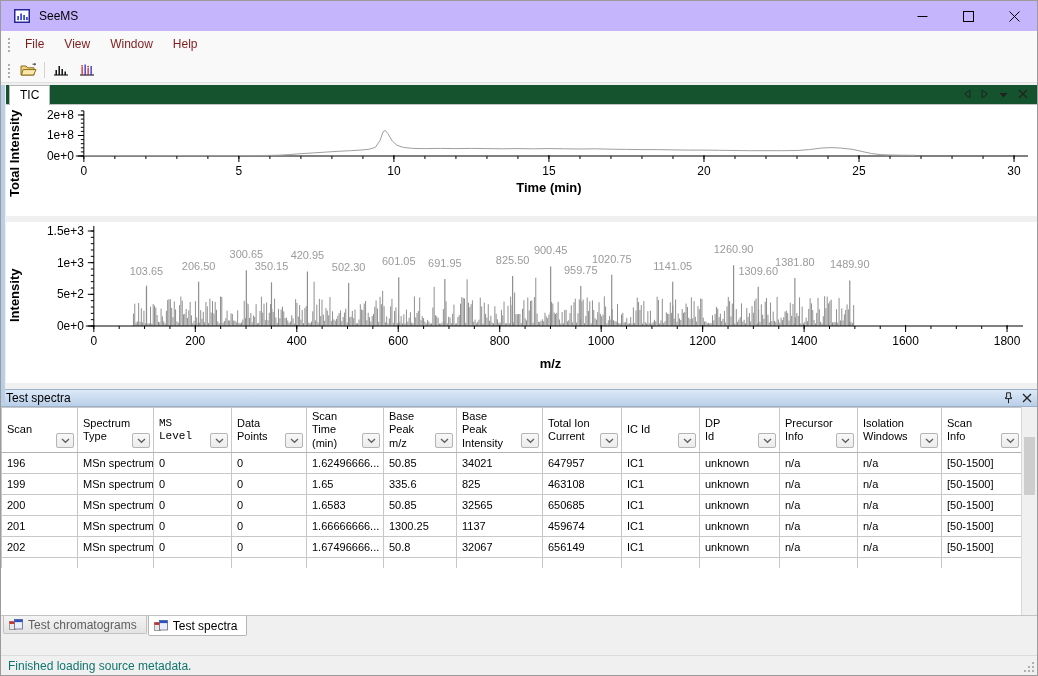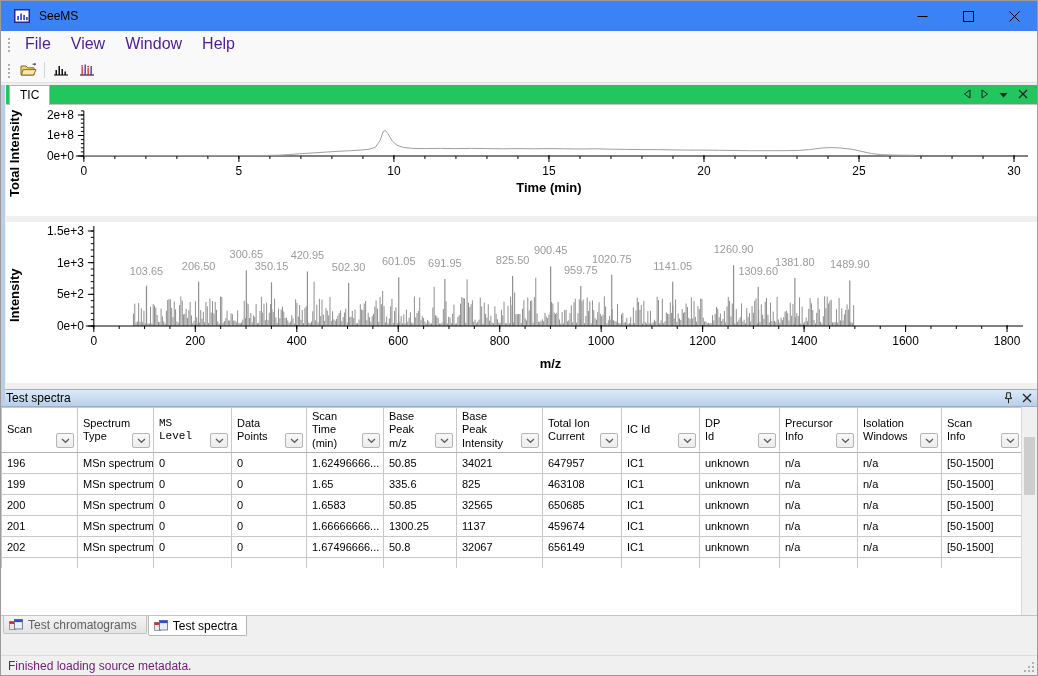--- a/index.html
+++ b/index.html
@@ -1,43 +1,43 @@
 <!DOCTYPE html>
 <html><head>
 <meta charset="utf-8">
 <style>
   * { margin:0; padding:0; box-sizing:border-box; }
   html,body { width:1038px; height:676px; }
   body { font-family:"Liberation Sans", sans-serif; background:#d8d8d8; }
   .window { width:1038px; height:676px; background:#f0f0f0; border:1px solid #9b9b9b; display:flex; flex-direction:column; overflow:hidden; }
 
   
-  .titlebar { height:30px; background:#3b82f6; display:flex; align-items:center; flex:0 0 auto; }
+  .titlebar { height:30px; background:#c4b5fd; display:flex; align-items:center; flex:0 0 auto; }
   .appicon { margin-left:13px; width:16px; height:16px; flex:0 0 auto; }
   .wtitle { font-size:12px; color:#000; margin-left:9px; flex:1; }
   .wbtns { display:flex; height:100%; }
   .wbtn { width:46px; height:100%; display:flex; align-items:center; justify-content:center; }
 
   
   .menubar { height:26px; background:#f9f9f9; display:flex; align-items:center; flex:0 0 auto; }
   .grip { width:5px; height:16px; margin:0 4px 0 5px;
           background-image:radial-gradient(circle, #aeaeae 1px, transparent 1.1px);
           background-size:4px 4px; background-position:1px 1px; }
-  .menuitem { font-size:16px; color:#4c1d95; padding:4px 10px; }
+  .menuitem { font-size:12px; color:#7f1d1d; padding:4px 10px; }
 
   
   .toolbar { height:26px; background:#f9f9f9; border-bottom:1px solid #e2e2e2; display:flex; align-items:center; flex:0 0 auto; }
   .tbtn { width:26px; height:22px; display:flex; align-items:center; justify-content:center; border-radius:2px; }
   .tsep { width:1px; height:16px; background:#d4d4d4; margin:0 3px; }
 
   
   .client { flex:1 1 auto; background:#f0f0f0; position:relative; padding-top:2px; overflow:hidden; }
   .leftstrip { position:absolute; left:0; top:2px; width:4px; height:318px; background:#b9cfe8; }
   .panel { margin-left:5px; background:#fff; }
-  .ptabs { height:20px; background:#22c55e; border-bottom:1px solid #c3c3c3; display:flex; align-items:flex-end; position:relative;text-align:center; }
+  .ptabs { height:20px; background:#14532d; border-bottom:1px solid #c3c3c3; display:flex; align-items:flex-end; position:relative;text-align:center; }
   .ptab { background:#fff; border:1px solid #b5b5b5; border-bottom:none; padding:2px 10px 3px 10px; font-size:12px; margin-left:3px; position:relative; top:1px; color:#000; }
   .pbtns { position:absolute; right:9px; top:4px; display:flex; gap:10px; align-items:center; }
   .plotarea { position:relative; background:#fff; }
   #plot-tic { height:111px; }
   #plot-spec { height:161px; }
   .ylab { position:absolute; left:1px; top:0; bottom:14px; display:flex; align-items:center; justify-content:center;
           writing-mode:vertical-rl; transform:rotate(180deg); font-weight:bold; font-size:13px; color:#000; }
   .plotarea svg { position:absolute; inset:0; width:100%; height:100%; }
   svg text { font-family:"Liberation Sans", sans-serif; }
   .gap { height:6px; }
@@ -61,21 +61,21 @@
   .vthumb { position:absolute; left:2px; right:2px; top:30px; height:58px; background:#cdcdcd; border-radius:1px; }
 
   
   .doctabs { height:22px; background:#f0f0f0; border-top:1px solid #c3c3c3; display:flex; align-items:flex-start; padding-left:2px; }
   .doctab { display:flex; align-items:center; gap:5px; padding:0 9px 0 5px; font-size:12px; height:20px;
             border:1px solid #c2c2c2; border-top:none; border-radius:0 0 2px 2px; margin-right:1px; }
   .doctab.inactive { background:linear-gradient(#f4f4f4,#e3e3e3); color:#5f5f5f; height:18px; }
   .doctab.active { background:#fff; color:#000; border-color:#b5b5b5; }
 
   
-  .statusbar { height:20px; background:#f0f0f0; border-top:1px solid #dcdcdc; display:flex; align-items:center; padding-left:7px; font-size:12px; color:#701a75; position:relative; flex:0 0 auto; }
+  .statusbar { height:20px; background:#f0f0f0; border-top:1px solid #dcdcdc; display:flex; align-items:center; padding-left:7px; font-size:12px; color:#0f766e; position:relative; flex:0 0 auto; }
   .resizegrip { position:absolute; right:2px; bottom:2px; width:13px; height:13px; }
 </style>
 </head>
 <body>
 
 <div class="window">
 
   <div class="titlebar">
     <svg class="appicon" viewBox="0 0 16 16">
       <rect x="0.75" y="1.75" width="14.5" height="12.5" fill="#fff" stroke="#26269c" stroke-width="1.5"></rect>

